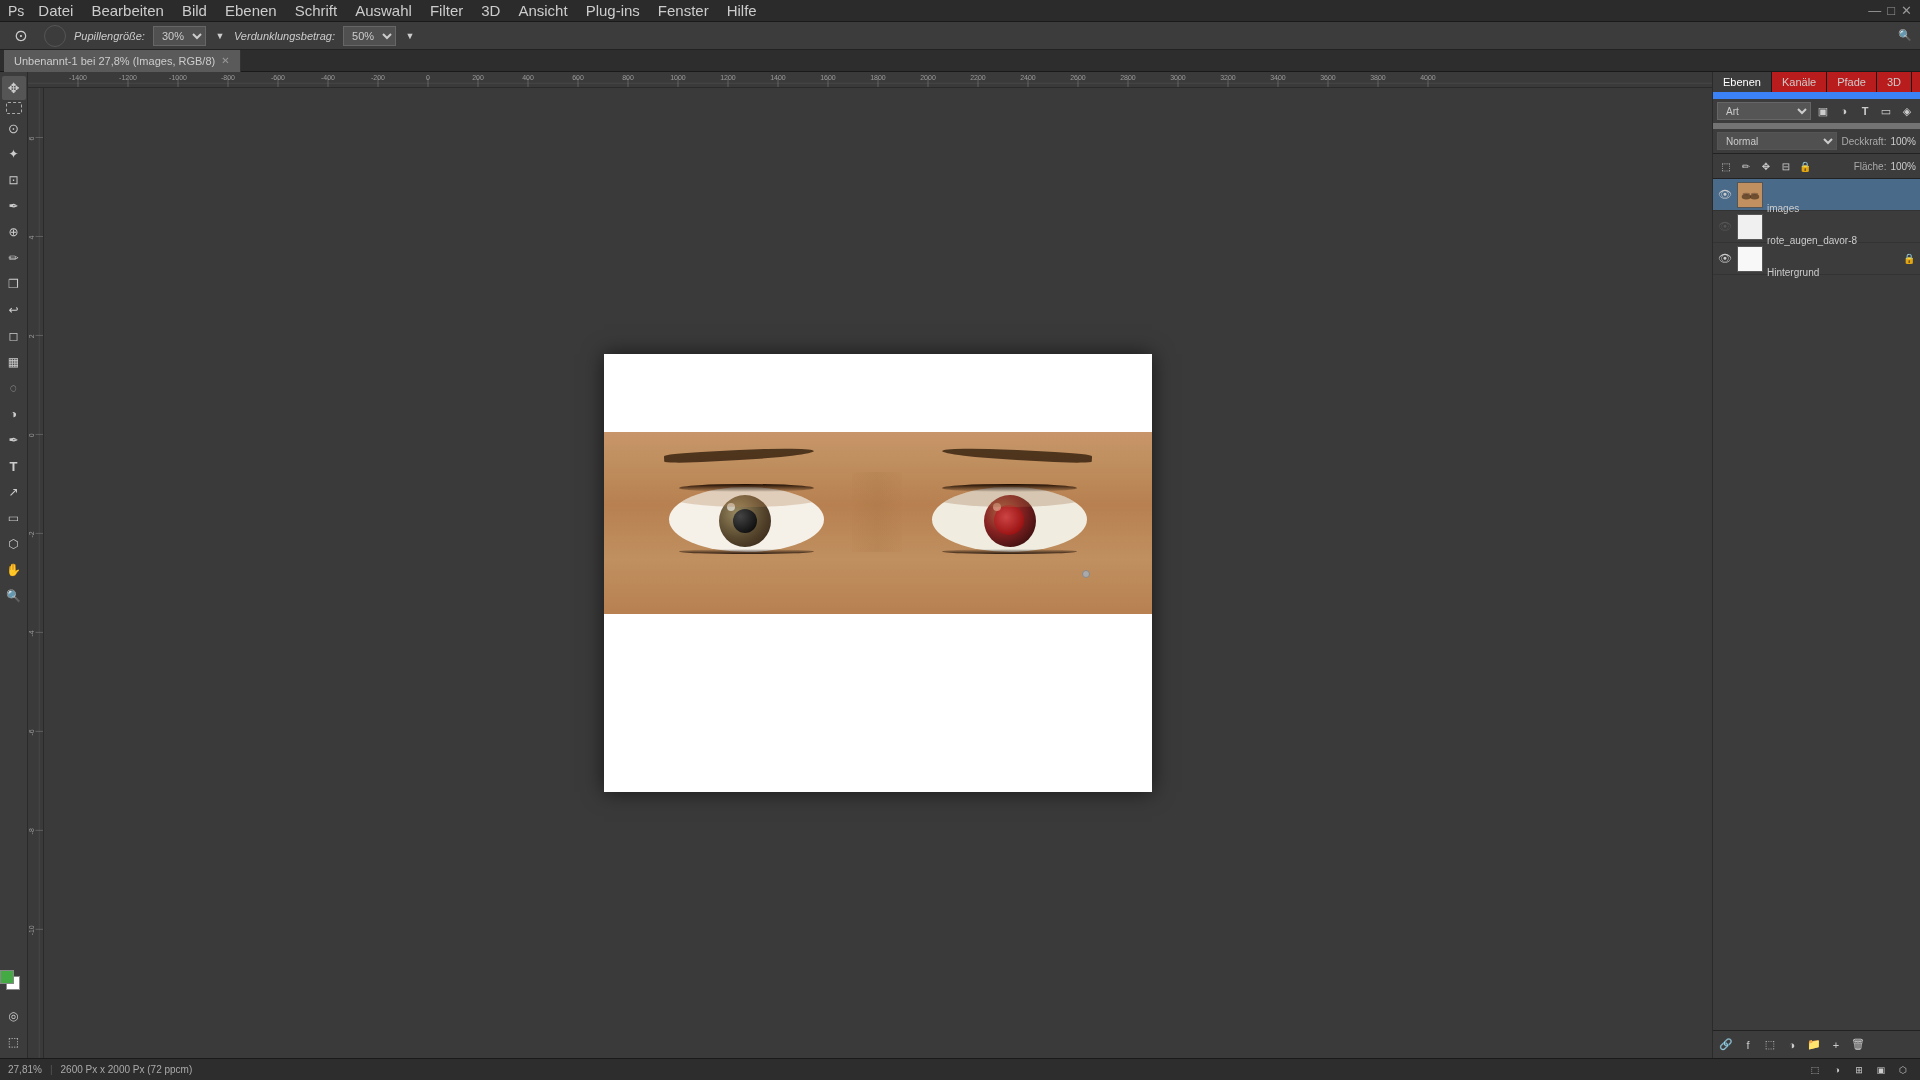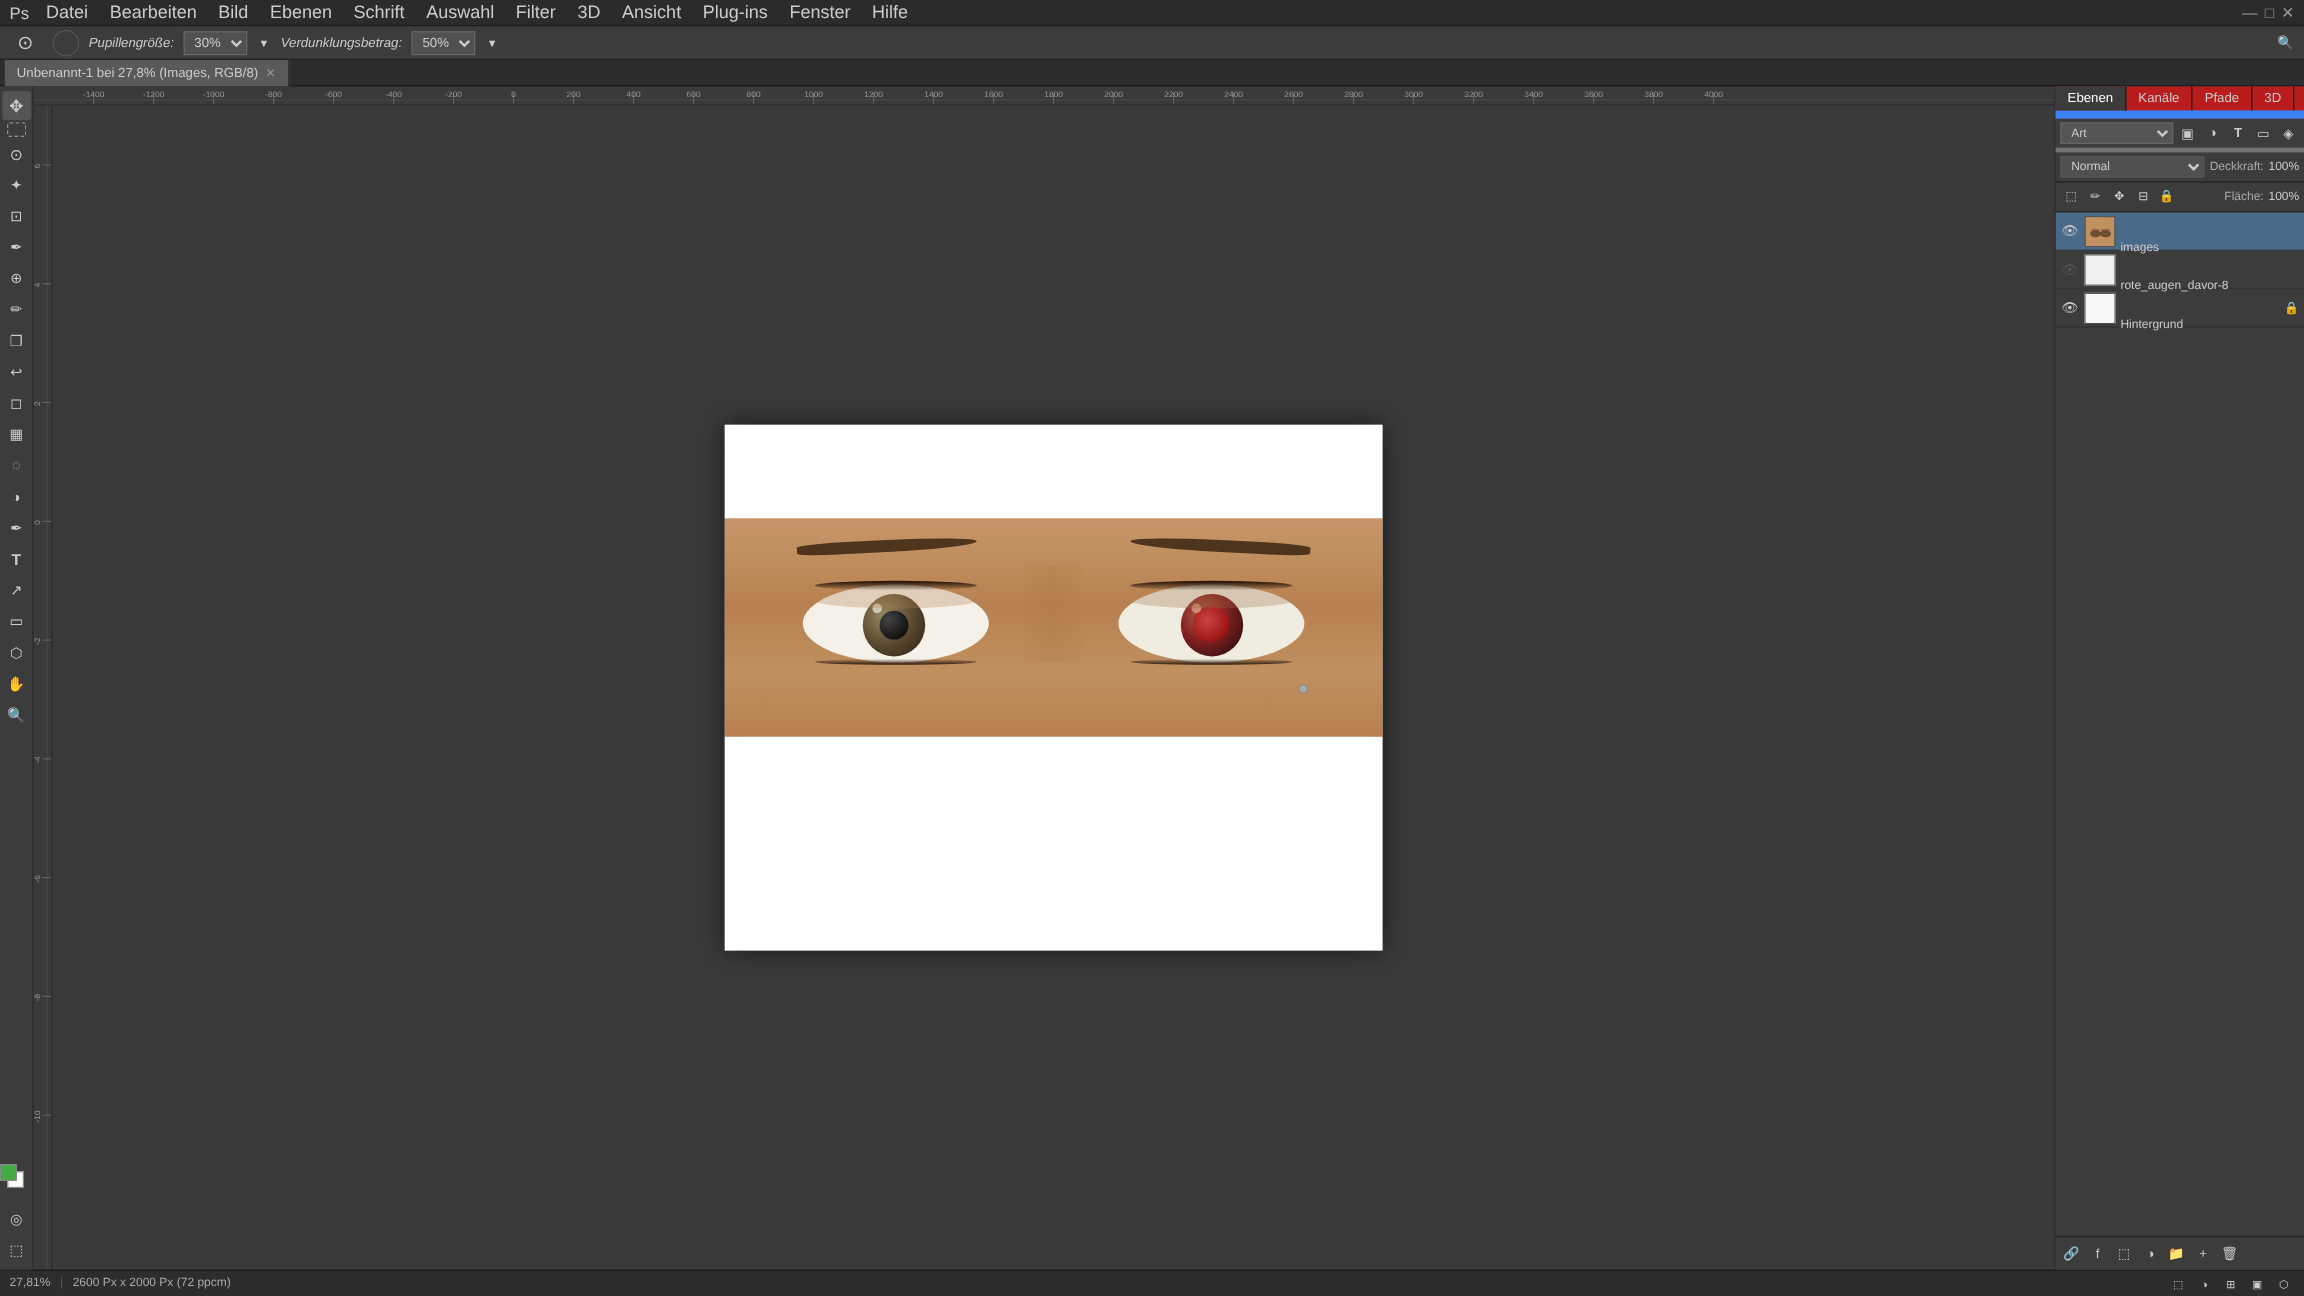--- a/index.html
+++ b/index.html
@@ -213,21 +213,21 @@
     .panel-tab.active {
       background: #3c3c3c;
       color: #fff;
     }
 
     #panel-toolbar {
       display: flex;
       align-items: center;
       padding: 3px 4px;
       gap: 3px;
-      border-bottom: 4px solid #737373;
+      border-bottom: 6px solid #737373;
       background: #3c3c3c;
     }
     .panel-search {
       flex: 1;
       height: 18px;
       background: #555;
       border: 1px solid #666;
       color: #ccc;
       font-size: 10px;
       padding: 0 4px;

